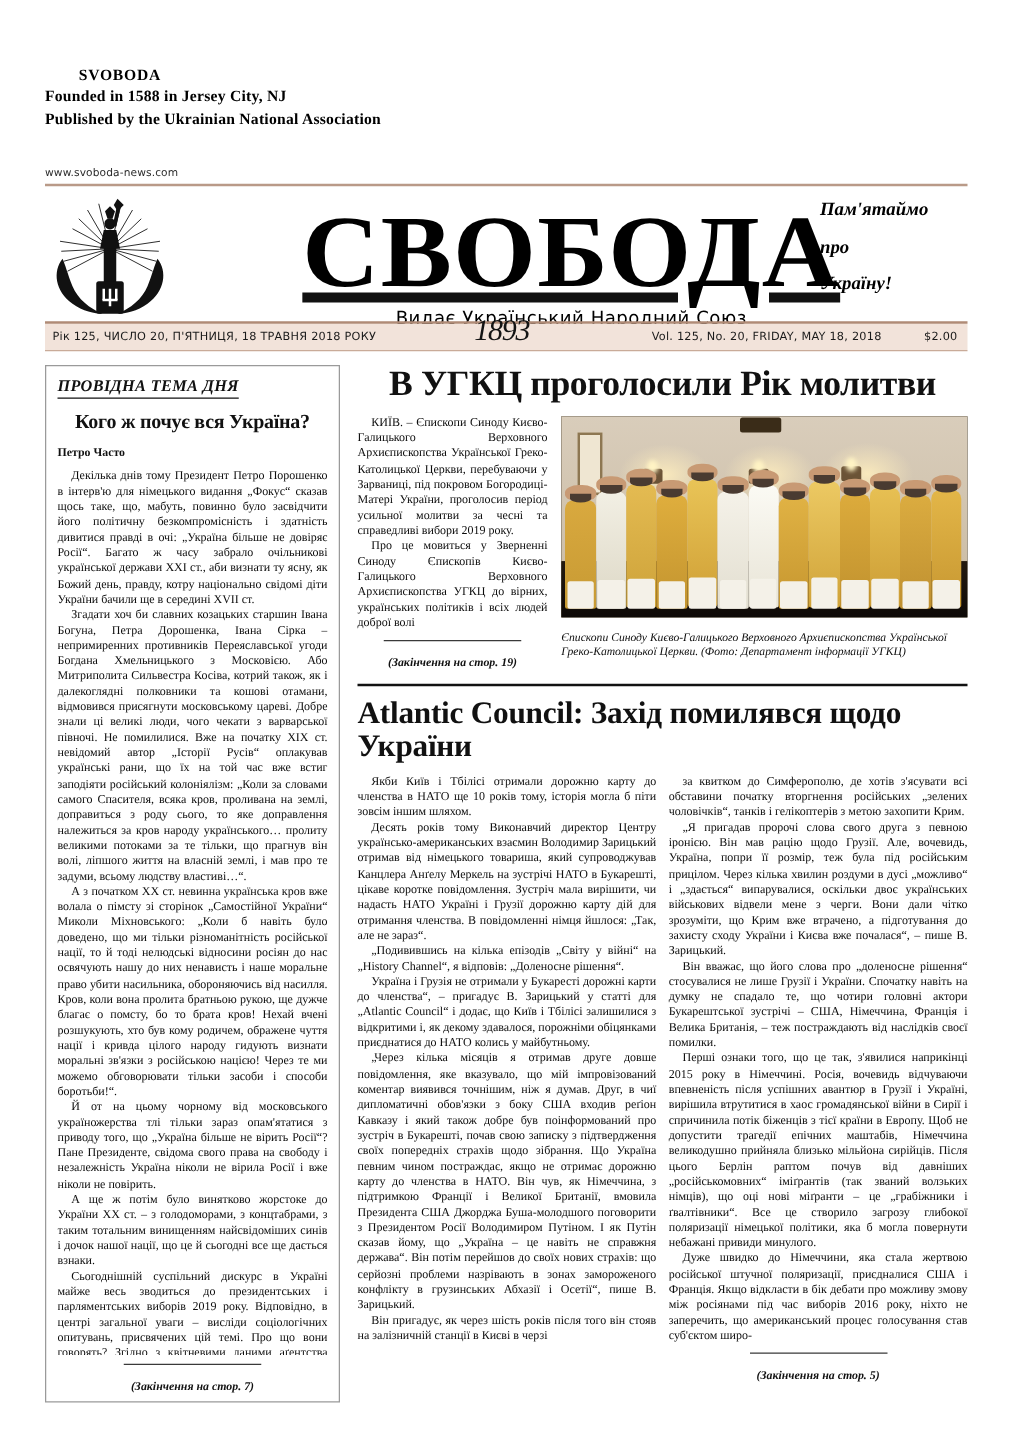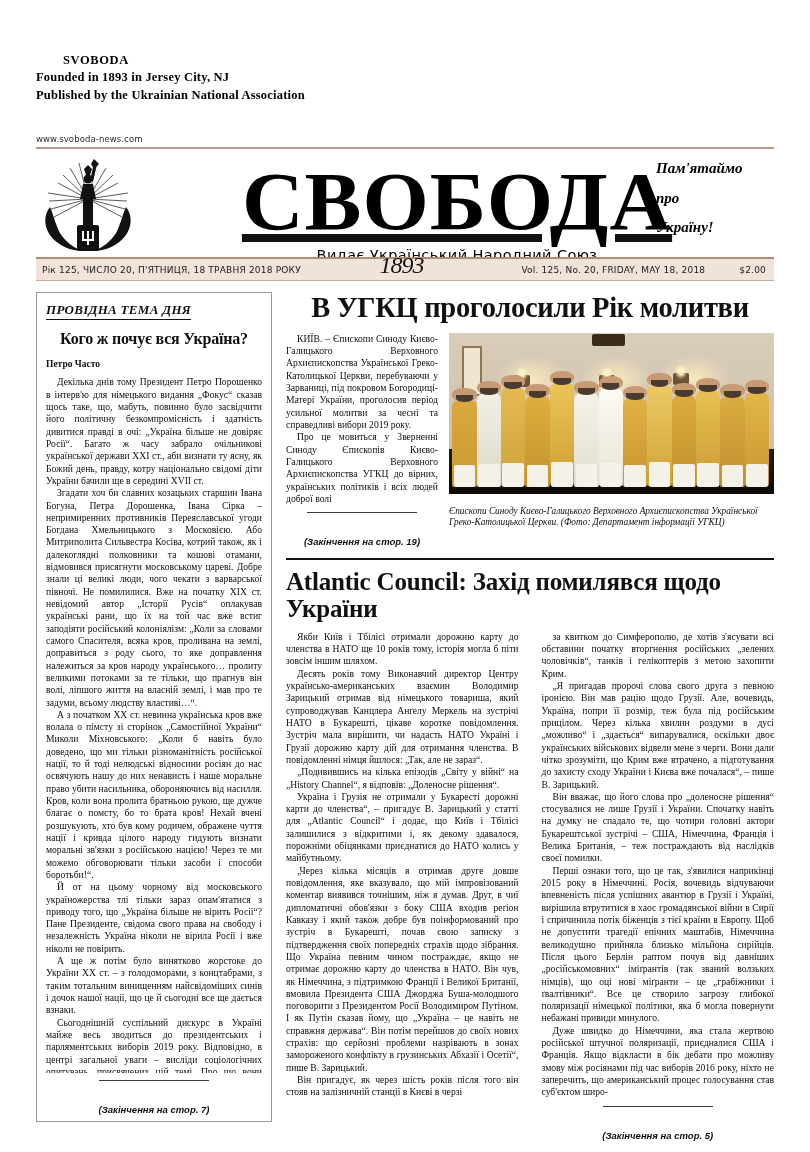--- a/index.html
+++ b/index.html
@@ -203,27 +203,27 @@
     font-size: 9.6px;
     line-height: 1.285;
     text-align: justify;
     text-justify: inter-word;
     hyphens: auto;
     margin: 0;
     color: #0d0d0d;
   }
   .body-text p { margin: 0; text-indent: 11px; }
   .contd {
-    font-family: Liberation Sans, sans-serif;
+    font-family: Liberation Serif, serif;
     font-style: italic;
     font-weight: bold;
     font-size: 9.5px;
     text-align: center;
     margin-top: 7px;
-    padding-top: 24px;
+    padding-top: 14px;
     position: relative;
   }
   .contd::before {
     content: "";
     position: absolute;
     top: 0;
     left: 50%;
     transform: translateX(-50%);
     width: 110px;
     height: 1px;
@@ -285,21 +285,21 @@
     font-family: "Liberation Serif", serif;
     font-weight: bold;
     font-size: 25px;
     line-height: 1.08;
     text-align: left;
     margin: 0 0 9px 0;
     letter-spacing: -0.2px;
   }
   .two-col {
     display: flex;
-    gap: 23px;
+    gap: 10px;
     justify-content: center;
   }
   .two-col > div {
     flex: 1 1 0;
     min-width: 0;
   }
 
   
   .bishops { position: absolute; inset: 0; }
   .wall { position: absolute; left:0; right:0; top:0; height: 72%; background: linear-gradient(#d9cdbb, #cdbfa8); }
@@ -314,21 +314,21 @@
   .bishop .body { width: 100%; border-radius: 7px 7px 2px 2px; margin-top: -1px; }
   .bishop .alb { position:absolute; bottom:0; left:6%; right:6%; height: 22%; background:#f4f1e8; border-radius:2px; }
 </style>
 </head>
 <body>
 
 <div class="page">
 
   <div class="pub-block">
     <div class="pub-line first">SVOBODA</div>
-    <div class="pub-line">Founded in 1893 in Jersey City, NJ</div>
+    <div class="pub-line">Founded in 1588 in Jersey City, NJ</div>
     <div class="pub-line">Published by the Ukrainian National Association</div>
     <div class="website">www.svoboda-news.com</div>
     <div class="rule-top"></div>
   </div>
 
   <div class="masthead">
     <div class="emblem">
       <svg viewBox="0 0 104 104" width="104" height="104">
         <g stroke="#111" stroke-width="0.7" fill="none">
           <g transform="translate(52,44)">

